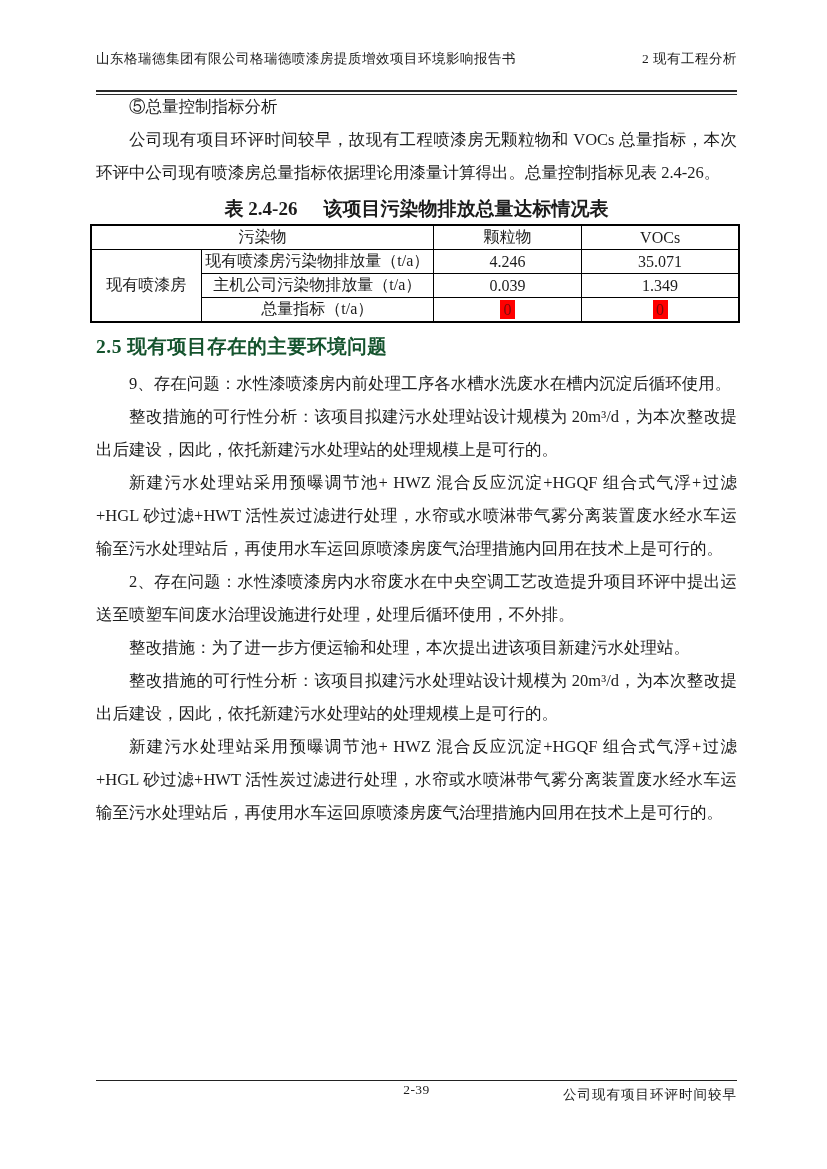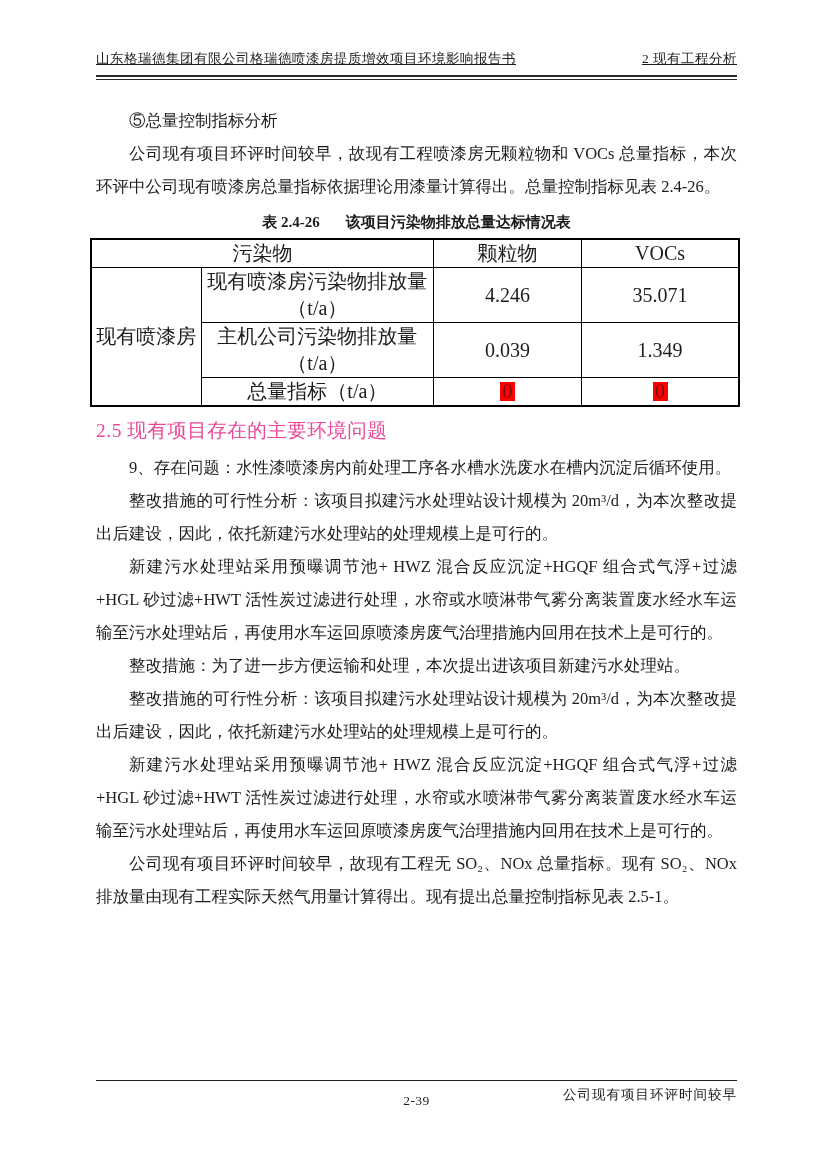--- a/index.html
+++ b/index.html
@@ -7,44 +7,44 @@
     width:827px; height:1169px; position:relative;
     font-family:"Liberation Serif","DejaVu Serif",serif;
     color:#1c1c1c;
     -webkit-font-smoothing:antialiased;
   }
   .page { position:relative; width:827px; height:1169px; overflow:hidden; background:#fff; }
 
   
   .header { position:absolute; top:50px; left:96px; right:90px; }
   .header-row { display:flex; justify-content:space-between; align-items:flex-end;
-    font-size:13.5px; letter-spacing:0.5px; padding-bottom:7px;text-decoration:underline; }
+    font-size:13.5px; letter-spacing:0.5px; padding-bottom:22px; }
   .header-rule { height:2px; border-top:2.5px solid #2a2a2a; border-bottom:1px solid #2a2a2a; }
 
   
-  .content { position:absolute; top:104px; left:96px; right:90px; }
+  .content { position:absolute; top:90px; left:96px; right:90px; }
   p.doc { margin:0; font-size:16.5px; line-height:33px; text-align:justify; text-indent:2em; }
 
   
-  .table-title { margin-top:5px; text-align:center; font-weight:bold; font-size:15px; line-height:29px; }
+  .table-title { margin-top:5px; text-align:center; font-weight:bold; font-size:19px; line-height:29px; }
   .table-title .gap { display:inline-block; width:26px; }
   .tbl-wrap { margin-left:-6px; margin-right:-3px; margin-top:1px; }
   table.emission { border-collapse:collapse; width:100%; table-layout:fixed;
-    font-size:20px; border:2px solid #000; }
+    font-size:16px; border:2px solid #000; }
   table.emission td { border:1px solid #000; text-align:center; vertical-align:middle;
     height:23px; padding:0 2px; }
   .hl { display:inline-block; min-width:13px; padding:0 1px; line-height:19px; }
 
   
-  h2.sec { margin:9px 0 5px 0; font-size:19.5px; line-height:30px; font-weight:normal;
-    letter-spacing:0.5px; color:#ec4899; }
+  h2.sec { margin:9px 0 5px 0; font-size:19.5px; line-height:30px; font-weight:bold;
+    letter-spacing:0.5px; color:#14532d; }
 
   
   .footer { position:absolute; left:96px; right:90px; top:1080px; border-top:1.5px solid #222;
-    padding-top:12px; font-size:13.5px; }
+    padding-top:1px; font-size:13.5px; }
   .footer .page-num { display:block; text-align:center; letter-spacing:0.5px; }
   .footer .company { position:absolute; right:0; top:5px; letter-spacing:1px; }
 </style>
 </head>
 <body>
 
 <div class="page">
 
   <div class="header">
     <div class="header-row">
@@ -95,24 +95,24 @@
         </tr>
       </tbody>
         </table>
     </div>
 
     <h2 class="sec">2.5 现有项目存在的主要环境问题</h2>
 
     <p class="doc">9、存在问题：水性漆喷漆房内前处理工序各水槽水洗废水在槽内沉淀后循环使用。</p>
     <p class="doc">整改措施的可行性分析：该项目拟建污水处理站设计规模为 20m³/d，为本次整改提出后建设，因此，依托新建污水处理站的处理规模上是可行的。</p>
     <p class="doc">新建污水处理站采用预曝调节池+ HWZ 混合反应沉淀+HGQF 组合式气浮+过滤+HGL 砂过滤+HWT 活性炭过滤进行处理，水帘或水喷淋带气雾分离装置废水经水车运输至污水处理站后，再使用水车运回原喷漆房废气治理措施内回用在技术上是可行的。</p>
+    <p class="doc">2、存在问题：水性漆喷漆房内水帘废水在中央空调工艺改造提升项目环评中提出运送至喷塑车间废水治理设施进行处理，处理后循环使用，不外排。</p>
     <p class="doc">整改措施：为了进一步方便运输和处理，本次提出进该项目新建污水处理站。</p>
     <p class="doc">整改措施的可行性分析：该项目拟建污水处理站设计规模为 20m³/d，为本次整改提出后建设，因此，依托新建污水处理站的处理规模上是可行的。</p>
     <p class="doc">新建污水处理站采用预曝调节池+ HWZ 混合反应沉淀+HGQF 组合式气浮+过滤+HGL 砂过滤+HWT 活性炭过滤进行处理，水帘或水喷淋带气雾分离装置废水经水车运输至污水处理站后，再使用水车运回原喷漆房废气治理措施内回用在技术上是可行的。</p>
-    <p class="doc">公司现有项目环评时间较早，故现有工程无 SO₂、NOx 总量指标。现有 SO₂、NOx 排放量由现有工程实际天然气用量计算得出。现有提出总量控制指标见表 2.5-1。</p>
 
   </div>
 
   <div class="footer">
     <span class="page-num">2-39</span>
     <span class="company">公司现有项目环评时间较早</span>
   </div>
 
 </div>
 

